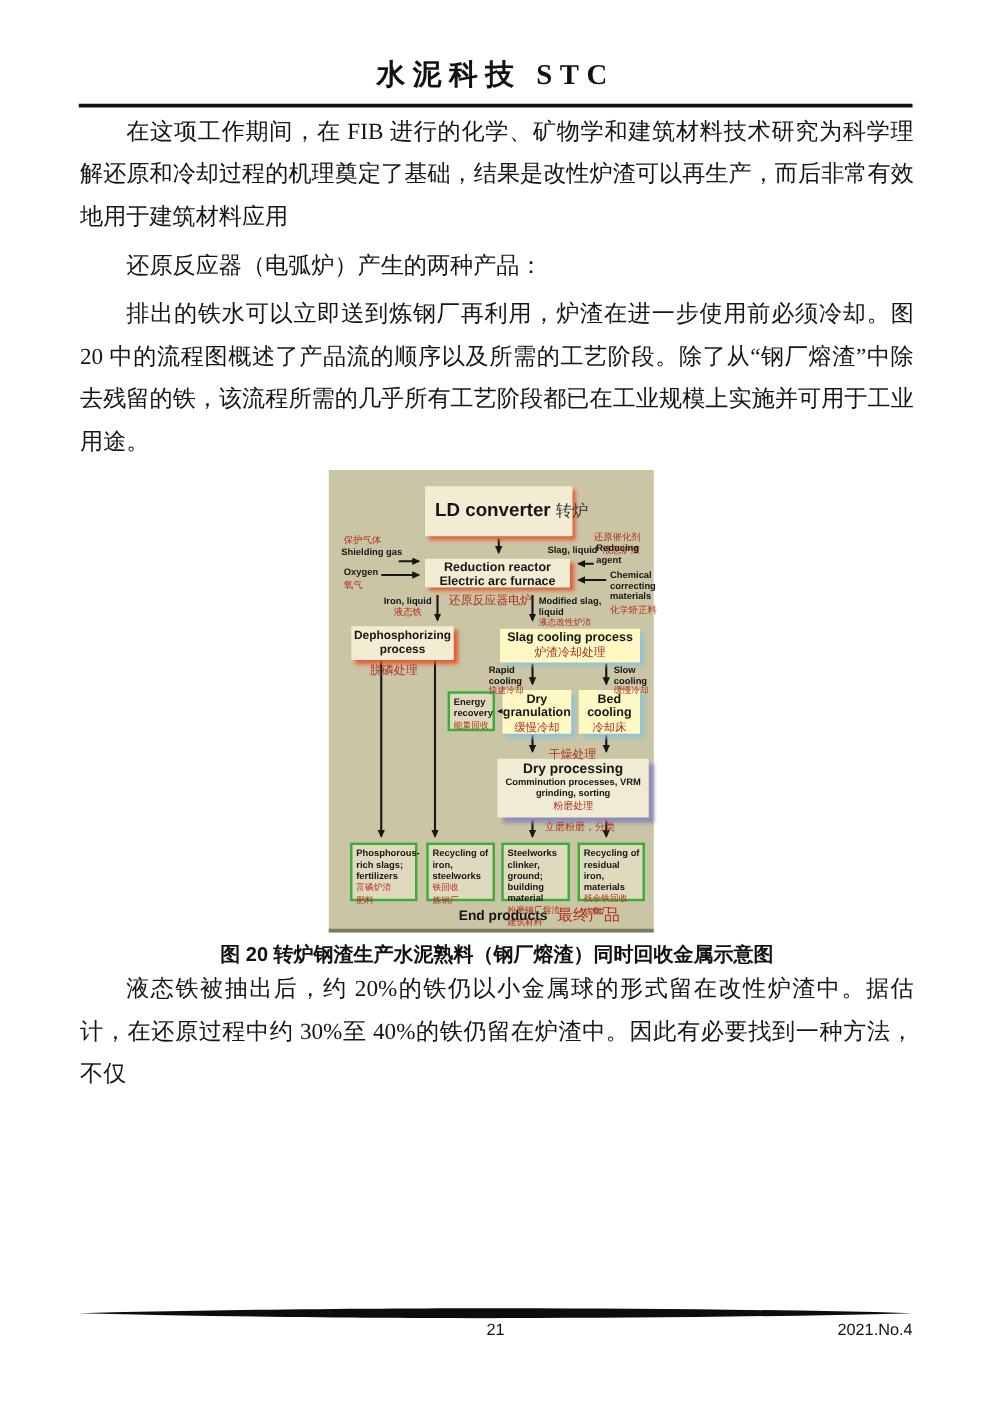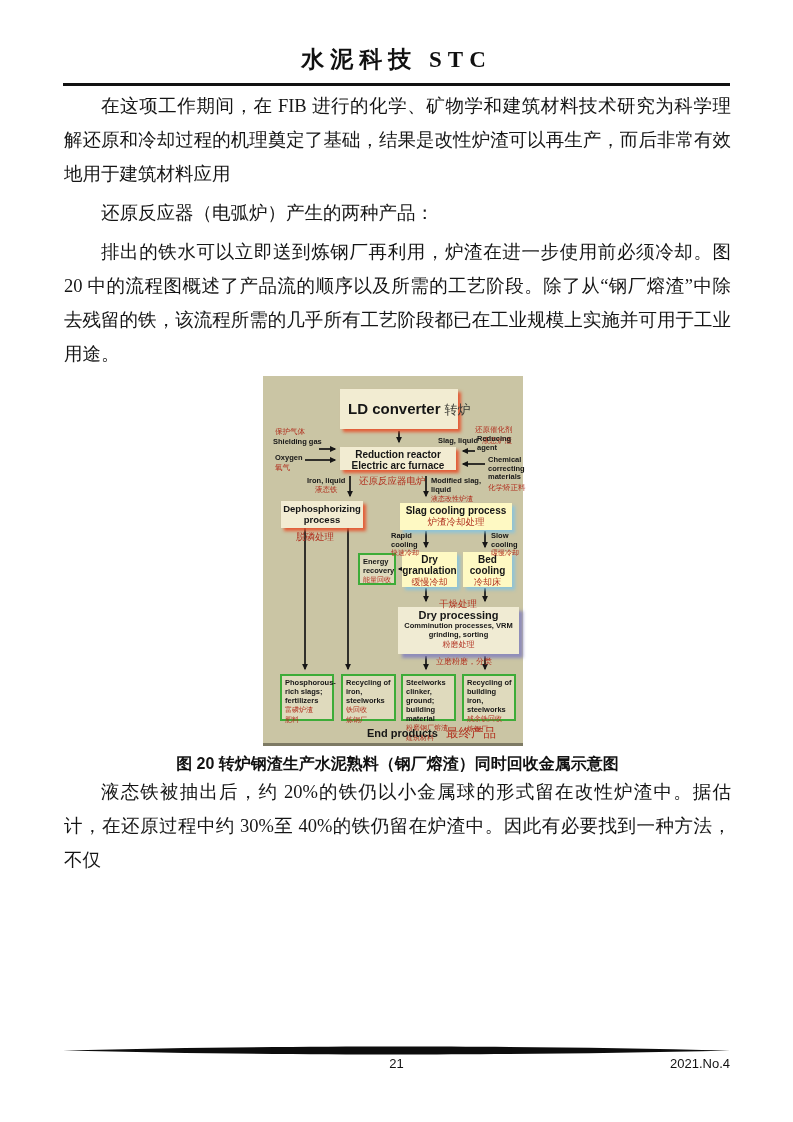--- a/index.html
+++ b/index.html
@@ -159,21 +159,21 @@
         <div class="en s75">Recycling of iron, steelworks</div>
         <div class="zh s7 pre">铁回收
 炼钢厂</div>
       </div>
       <div class="bx bx-green" style="left:138px;top:298px;width:55px;height:47px;padding:2px 0 0 3px;overflow:visible;">
         <div class="en s75">Steelworks clinker, ground; building material</div>
         <div class="zh s7 pre">粉磨钢厂熔渣
 建筑材料</div>
       </div>
       <div class="bx bx-green" style="left:199px;top:298px;width:54px;height:47px;padding:2px 0 0 3px;overflow:visible;">
-        <div class="en s75">Recycling of building iron, steelworks</div>
+        <div class="en s75">Recycling of residual iron, materials</div>
         <div class="zh s7 pre">残余铁回收
 炼钢厂</div>
       </div>
 
       <div class="fl nw" style="left:104px;top:347px;">
         <span class="en s11">End products</span>
         <span class="zh s12" style="margin-left:4px;">最终产品</span>
       </div>
     </div>
 

